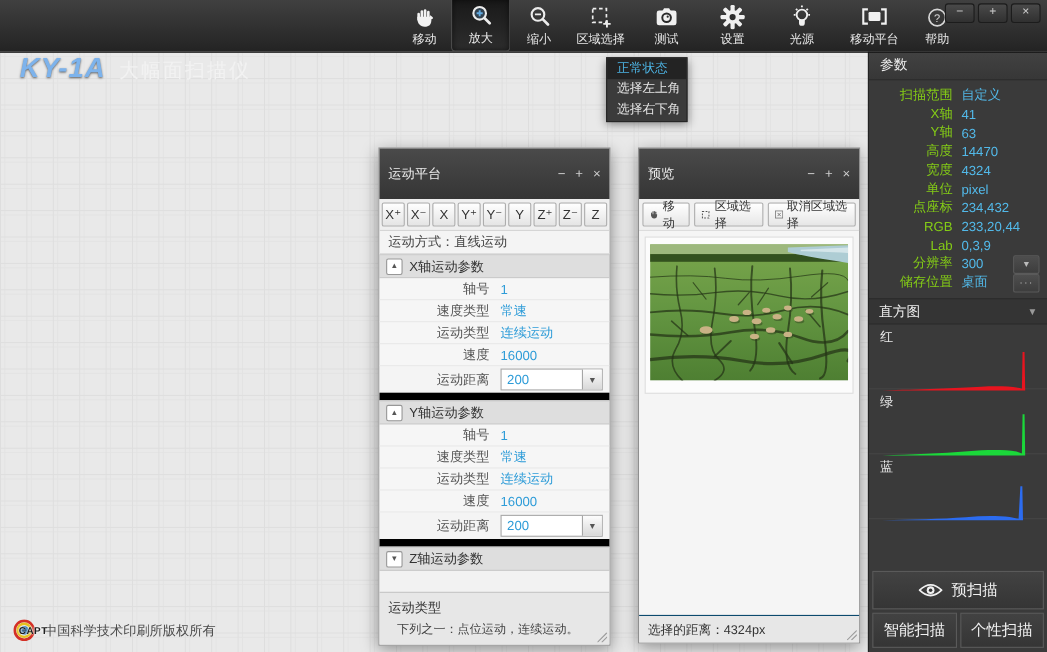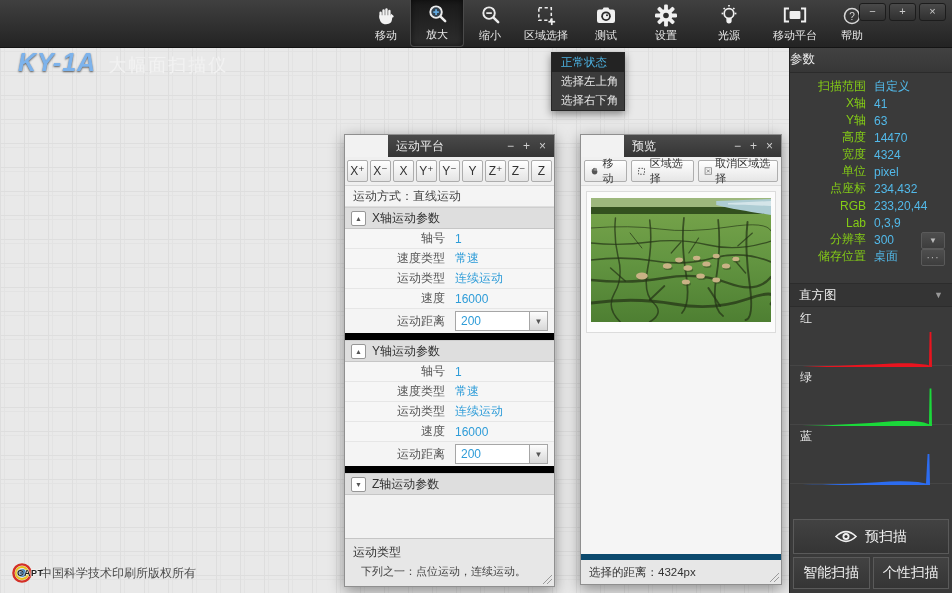--- a/index.html
+++ b/index.html
@@ -42,21 +42,21 @@
   
   .region-menu{position:absolute;left:551px;top:52px;width:72px;background:#3b3b3b;
                border:1px solid #262626;box-shadow:0 3px 8px rgba(0,0,0,.45);z-index:60;}
   .rm-item{height:19px;line-height:19px;padding-left:9px;font-size:11.5px;color:#e6e6e6;cursor:pointer;}
   .rm-item.sel{background:#232323;color:#4db4e4;}
 
   
   .fwin{position:absolute;background:#f2f2f2;border:1px solid #8f8f8f;
         box-shadow:0 4px 14px rgba(0,0,0,.4);display:flex;flex-direction:column;z-index:20;}
   .wtitle{height:22px;background:linear-gradient(#4a4a4a,#353535);display:flex;align-items:center;
-          padding:0 8px;flex:none;margin-left:43px;}
+          padding:12px 8px;flex:none;}
   .wtitle .wname{font-size:12px;color:#ececec;}
   .wtitle .wc{margin-left:auto;display:flex;gap:9px;}
   .wtitle .wc span{color:#cfcfcf;font-size:12px;line-height:12px;cursor:pointer;}
 
   .mwin{left:344px;top:134px;width:209px;height:451px;}
   .axisrow{display:flex;gap:2px;padding:3px 2px;background:#efefef;border-bottom:1px solid #d5d5d5;flex:none;}
   .abtn{flex:1;height:20px;background:linear-gradient(#ffffff,#e4e4e4);border:1px solid #adadad;
         border-radius:2px;font-size:12px;color:#333;display:flex;align-items:center;justify-content:center;cursor:pointer;}
   .mode-row{height:20px;display:flex;align-items:center;padding:0 8px;font-size:12px;color:#444;
             background:#f4f4f4;border-bottom:1px solid #dedede;flex:none;}
@@ -81,37 +81,37 @@
   .mf-title{font-size:12px;color:#333;}
   .mf-text{font-size:11px;color:#444;padding-left:8px;margin-top:3px;}
   .resize-grip{position:absolute;right:2px;bottom:2px;width:9px;height:9px;cursor:nwse-resize;}
 
   .pwin{left:580px;top:134px;width:200px;height:449px;}
   .ptoolbar{display:flex;gap:4px;padding:3px;background:#f0f0f0;border-bottom:1px solid #dcdcdc;flex:none;}
   .pbtn{height:20px;background:linear-gradient(#ffffff,#e6e6e6);border:1px solid #aeaeae;border-radius:2px;
         font-size:11px;color:#333;display:flex;align-items:center;padding:0 5px;gap:3px;cursor:pointer;}
   .pcontent{flex:1;background:#f5f5f5;padding:5px;overflow:hidden;}
   .photo-frame{background:#fcfcfc;border:1px solid #dcdcdc;padding:6px 4px;}
-  .pstatus{flex:none;height:24px;background:#e7e7e7;border-top:6px solid #0c4a6e;display:flex;
+  .pstatus{flex:none;height:24px;background:#e7e7e7;border-top:1px solid #0c4a6e;display:flex;
            align-items:center;padding-left:8px;font-size:11.5px;color:#333;position:relative;}
 
   
   .rpanel{position:absolute;top:47px;right:0;width:162px;bottom:0;background:#3a3a3a;
           border-left:1px solid #232323;display:flex;flex-direction:column;z-index:25;}
   .rp-head{height:25px;flex:none;background:linear-gradient(#424242,#373737);border-bottom:1px solid #2b2b2b;
-           display:flex;align-items:center;font-size:12.5px;color:#ededed;}
+           display:flex;align-items:center;padding-left:10px;font-size:12.5px;color:#ededed;}
   .rp-rows{padding-top:5px;flex:none;}
   .prow{height:17px;display:flex;align-items:center;font-size:12px;position:relative;}
   .plabel{width:76px;text-align:right;color:#84cc16;}
   .pvalue{margin-left:8px;color:#52b9e9;cursor:pointer;}
   .rctl{position:absolute;right:7px;top:1px;width:22px;height:15px;background:linear-gradient(#4e4e4e,#3d3d3d);
         border:1px solid #5a5a5a;border-radius:2px;color:#bbb;font-size:8px;display:flex;align-items:center;
         justify-content:center;cursor:pointer;}
   .hist-head{height:22px;flex:none;background:#343434;border-top:1px solid #2c2c2c;border-bottom:1px solid #2c2c2c;
-             display:flex;align-items:center;padding:0 9px;font-size:12.5px;color:#ededed;margin-top:18px;cursor:pointer;}
+             display:flex;align-items:center;padding:0 9px;font-size:12.5px;color:#ededed;margin-top:6px;cursor:pointer;}
   .hist-head .hh-arrow{margin-left:auto;color:#999;font-size:9px;}
   .hchan{height:55px;flex:none;border-bottom:1px solid #454545;padding:3px 0 0 10px;}
   .hchan .hlabel{font-size:12px;color:#e8e8e8;}
   .rp-spacer{flex:1;}
   .scanbtn{flex:none;margin:0 3px 3px;height:33px;background:linear-gradient(#424242,#353535);
            border:1px solid #5a5a5a;display:flex;align-items:center;justify-content:center;gap:8px;
            color:#f0f0f0;font-size:14px;cursor:pointer;}
   .scanrow{flex:none;display:flex;gap:3px;margin:0 3px 4px;}
   .scanrow .scanbtn2{flex:1;height:30px;background:linear-gradient(#424242,#353535);border:1px solid #5a5a5a;
            display:flex;align-items:center;justify-content:center;color:#f0f0f0;font-size:14px;cursor:pointer;}

